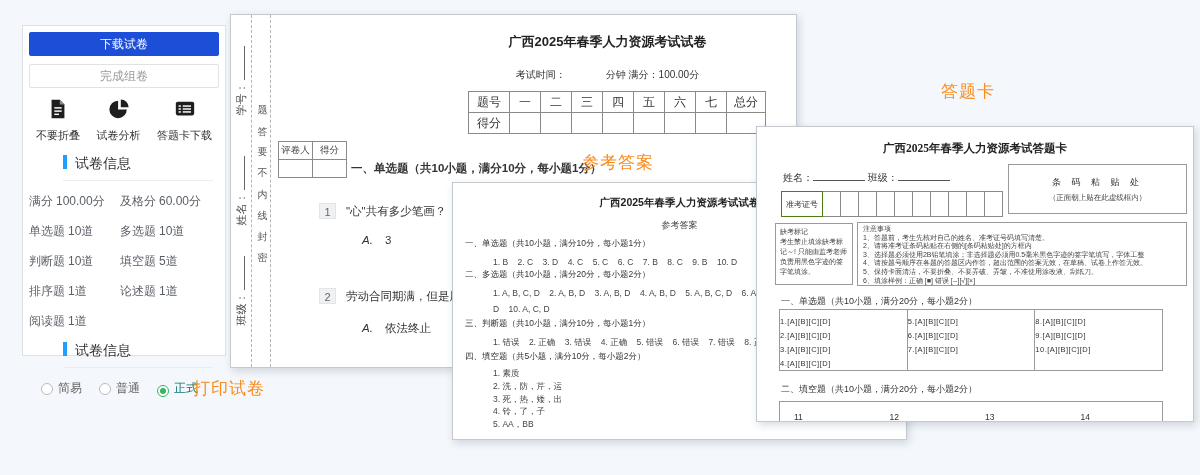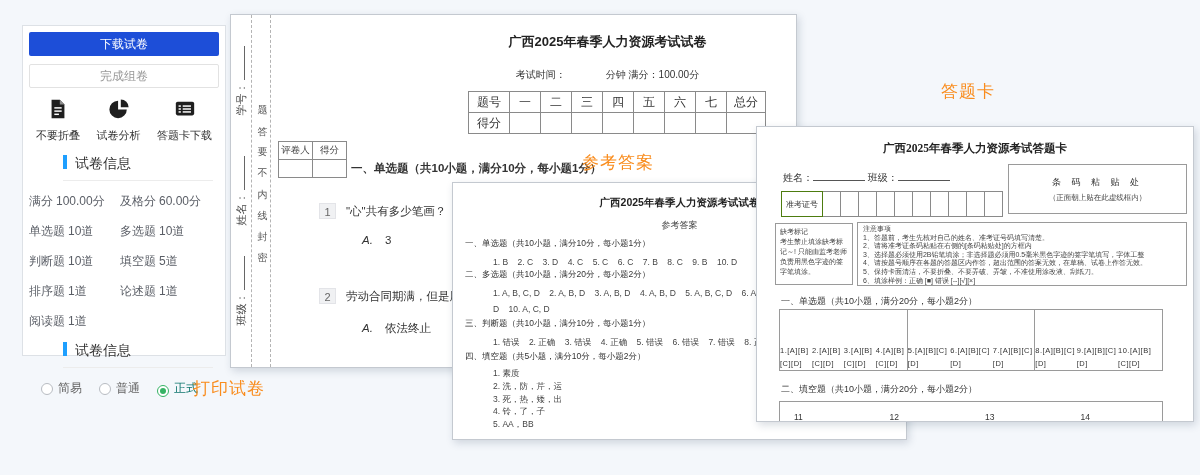--- a/index.html
+++ b/index.html
@@ -90,21 +90,21 @@
   .bc-t{font-size:9px;letter-spacing:4px;color:#333;}
   .bc-n{font-size:7.5px;color:#444;}
   .absent{position:absolute;left:18px;top:96px;width:78px;height:62px;border:1px solid #9a9a9a;
           box-sizing:border-box;font-size:7px;color:#444;padding:3px 4px;white-space:pre-wrap;line-height:10px;}
   .notice{position:absolute;left:100px;top:95px;width:330px;height:64px;border:1px solid #9a9a9a;
           box-sizing:border-box;font-size:7px;color:#444;padding:2px 5px;line-height:8.6px;}
   .notice div{white-space:nowrap;overflow:hidden;}
   .as-h{position:absolute;left:24px;font-size:9px;color:#333;white-space:nowrap;}
   .choices{position:absolute;left:22px;top:182px;width:384px;height:62px;border:1px solid #9a9a9a;
            box-sizing:border-box;display:flex;}
-  .ccol{flex:1;padding-top:5px;display:flex;flex-direction:row;align-items:flex-end;gap:1px;}
+  .ccol{flex:1;padding-top:5px;display:flex;flex-direction:column;align-items:flex-start;gap:1px;}
   .ccol + .ccol{border-left:1px solid #9a9a9a;}
   .crow{font-size:7.5px;color:#333;line-height:13px;letter-spacing:.5px;}
   .blanks{position:absolute;left:22px;top:274px;width:384px;height:40px;border:1px solid #9a9a9a;
           box-sizing:border-box;display:flex;}
   .bcell{flex:1;font-size:8.5px;color:#333;padding:10px 0 0 14px;box-sizing:border-box;}
 </style>
 </head>
 <body>
 
 <div class="stage">

